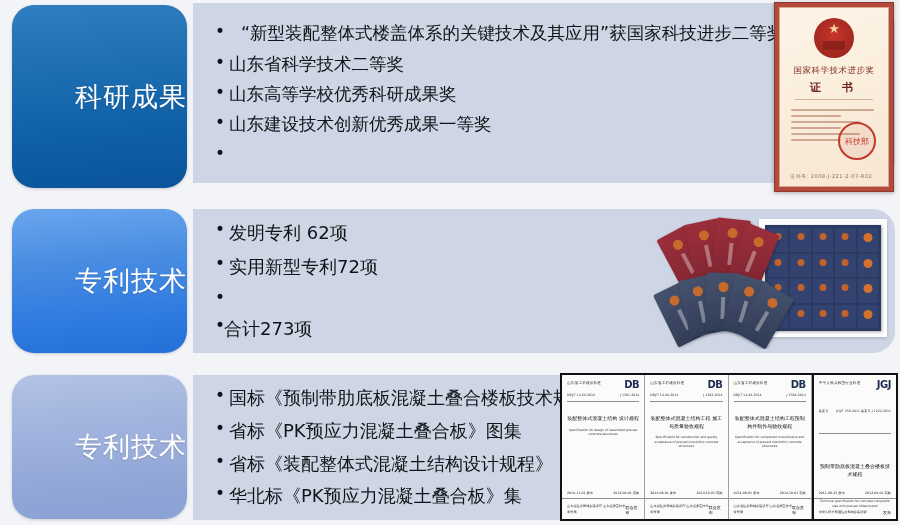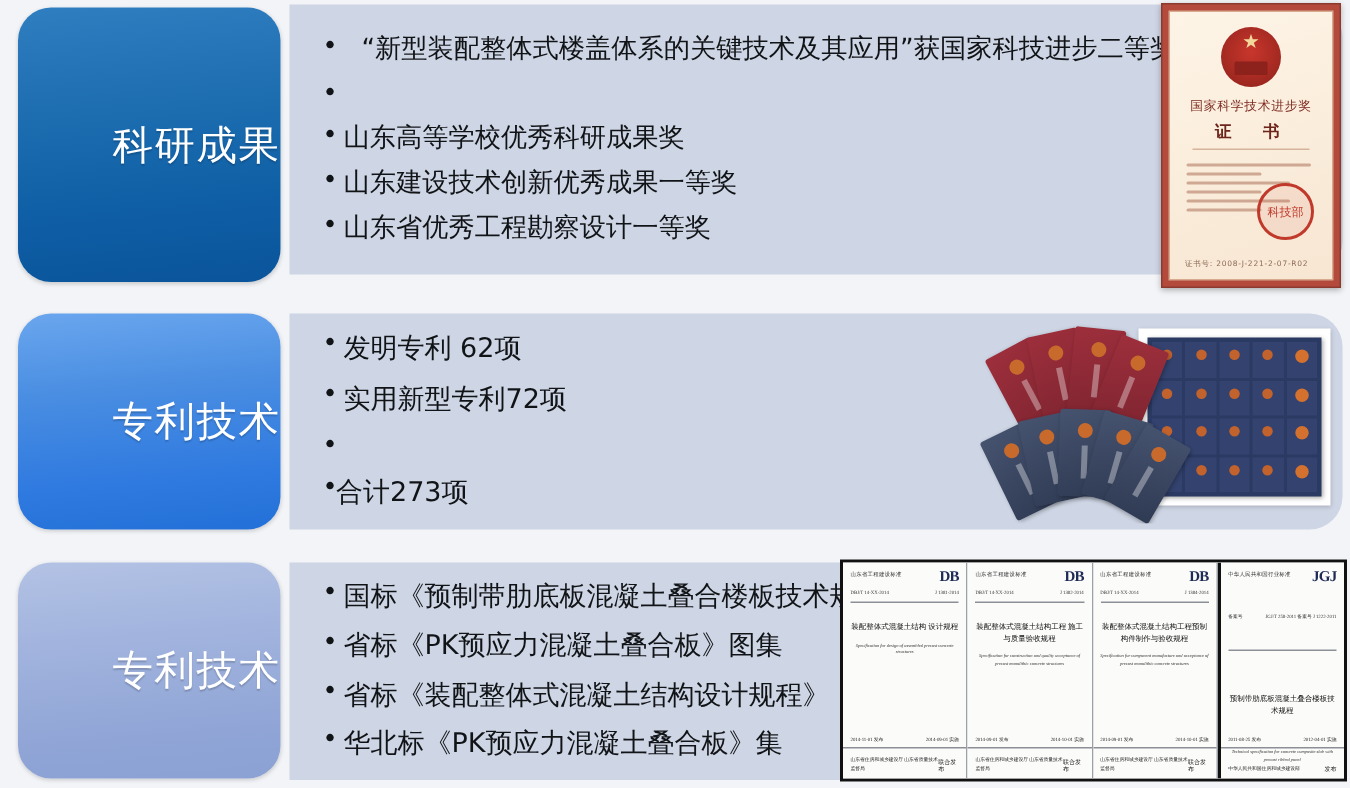--- a/index.html
+++ b/index.html
@@ -154,21 +154,21 @@
 
   
   .standards{
     left:560px;top:4px;width:338px;height:148px;
     background:#ffffff;border:2px solid #111;
     display:flex;box-sizing:border-box;
   }
   .book{
     flex:1;background:#fbfbfa;border-right:1px solid #9aa0a6;
     position:relative;box-sizing:border-box;padding:4px 5px;
-    display:flex;flex-direction:column;font-family:Liberation Serif, serif;
+    display:flex;flex-direction:column;
   }
   .book:last-child{border-right:none;border-left:2px solid #111;gap:16px;}
   .bk-top{display:flex;justify-content:space-between;align-items:flex-start;}
   .bk-org{font-size:3.6px;color:#2b2b2b;letter-spacing:.2px;padding-top:2px;}
   .bk-logo{font-size:10px;font-weight:bold;color:#1d2b55;letter-spacing:-.5px;}
   .bk-codes{display:flex;justify-content:space-between;font-size:3.2px;color:#333;margin-top:3px;}
   .bk-rule{height:1px;background:#8b9097;margin:4px 0 0;}
   .bk-title{margin-top:13px;text-align:center;font-size:5px;color:#111;line-height:1.5;}
   .bk-sub{margin-top:5px;text-align:center;font-size:3px;color:#333;line-height:1.5;font-style:italic;}
   .bk-dates{position:absolute;left:5px;right:5px;bottom:24px;display:flex;justify-content:space-between;font-size:3.2px;color:#222;}
@@ -189,32 +189,32 @@
     </div>
 
     <div class="panel panel-1">
       <div class="bullets b1">
         <div class="bullet wide">
           <span class="dot">•</span>
           <span class="txt">“新型装配整体式楼盖体系的关键技术及其应用”获国家科技进步二等奖</span>
         </div>
         <div class="bullet">
           <span class="dot">•</span>
+          <span class="txt">山东省科学技术二等奖</span>
         </div>
         <div class="bullet">
           <span class="dot">•</span>
           <span class="txt">山东高等学校优秀科研成果奖</span>
         </div>
         <div class="bullet">
           <span class="dot">•</span>
           <span class="txt">山东建设技术创新优秀成果一等奖</span>
         </div>
         <div class="bullet">
           <span class="dot">•</span>
-          <span class="txt">山东省优秀工程勘察设计一等奖</span>
         </div>
       </div>
     </div>
 
     <div class="img-box cert">
       <div class="cert-inner">
         <div class="cert-emblem"></div>
         <div class="cert-t1">国家科学技术进步奖</div>
         <div class="cert-t2">证　书</div>
         <div class="cert-rule"></div>

